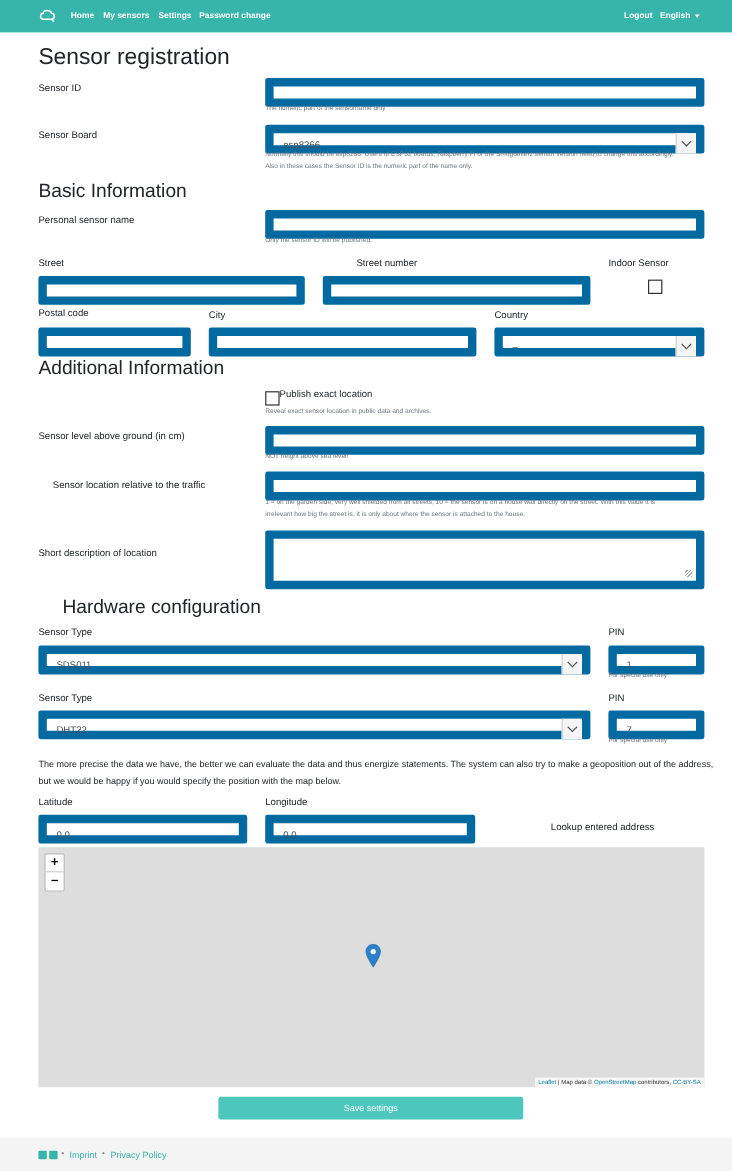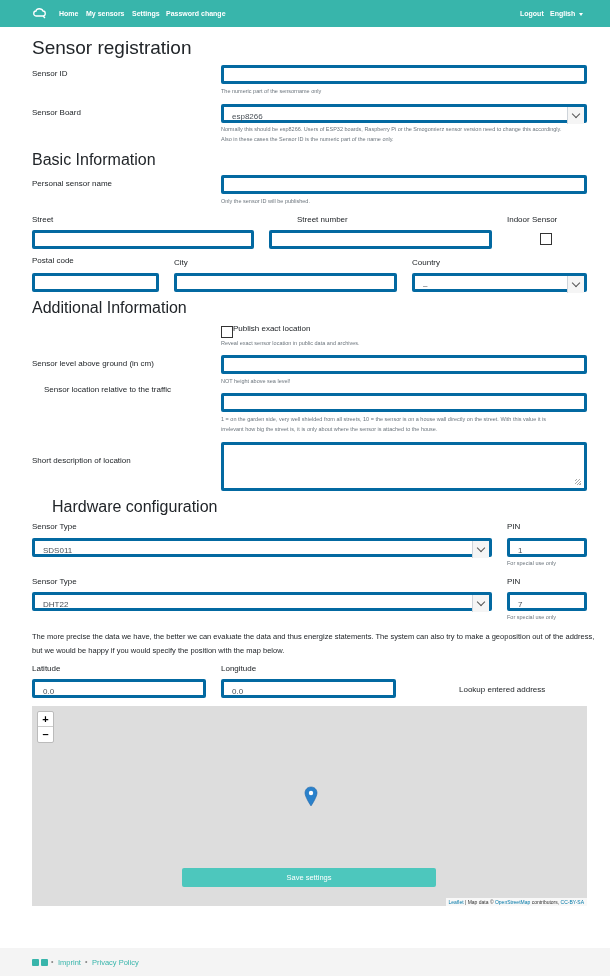--- a/index.html
+++ b/index.html
@@ -7,33 +7,33 @@
   body { font-family: "Liberation Sans", sans-serif; color: #212529; font-size: 8px; position: relative; }
   .nav { position: absolute; left: 0; top: 0; width: 610px; height: 27px; background: #38b5ab; }
   .nav .logo { position: absolute; left: 33px; top: 8px; width: 14px; height: 11px; }
   .nav a { position: absolute; top: 10px; color: #fff; font-size: 7px; font-weight: bold; text-decoration: none; white-space: nowrap; }
   .nav .caret { display: inline-block; margin-left: 4px; width: 0; height: 0; border-left: 2.5px solid transparent; border-right: 2.5px solid transparent; border-top: 3px solid #fff; vertical-align: middle; }
   .abs { position: absolute; }
   h2 { position: absolute; font-weight: normal; font-size: 19px; color: #212529; white-space: nowrap; }
   h3 { position: absolute; font-weight: normal; font-size: 16px; color: #212529; white-space: nowrap; }
   .lbl { position: absolute; font-size: 8px; color: #212529; white-space: nowrap; }
   .help { position: absolute; font-size: 5.5px; color: #6c757d; line-height: 10px; }
-  .inp { position: absolute; height: 19px; border: 3px solid #0369a1; border-radius: 2px; background: #fff; font-size: 8px; color: #495057; padding: 5px 8px; white-space: nowrap; font-family: "Liberation Sans", sans-serif; }
+  .inp { position: absolute; height: 19px; border: 7px solid #0369a1; border-radius: 2px; background: #fff; font-size: 8px; color: #495057; padding: 5px 8px; white-space: nowrap; font-family: "Liberation Sans", sans-serif; }
   .sel .arrow { position: absolute; right: 0; top: 0; width: 17px; height: 17px; border-left: 1px solid #ced4da; background: #f5f5f5; }
   .sel .arrow::after { content: ""; position: absolute; left: 5px; top: 4px; width: 5px; height: 5px; border-right: 1px solid #555; border-bottom: 1px solid #555; transform: rotate(45deg); }
   .cb { position: absolute; width: 12px; height: 12px; border: 1px solid #333; background: #fff; }
   .grip { position: absolute; right: 3px; bottom: 3px; width: 6px; height: 6px; background: repeating-linear-gradient(135deg, transparent 0 1px, #aaa 1px 2px); }
   .para { position: absolute; font-size: 7.5px; color: #212529; line-height: 15px; }
   .map { position: absolute; left: 32px; top: 706px; width: 555px; height: 200px; background: #dddddd; }
   .zoomctl { position: absolute; left: 5px; top: 5px; width: 17px; height: 32px; background: #fff; border: 1px solid #bbb; border-radius: 2px; }
   .zoomctl div { height: 15px; text-align: center; font-size: 11px; font-weight: bold; line-height: 15px; color: #000; }
   .zoomctl div:first-child { border-bottom: 1px solid #ccc; }
   .attrib { position: absolute; right: 0; bottom: 0; background: rgba(255,255,255,0.8); font-size: 5px; padding: 1px 3px; color: #333; white-space: nowrap; }
   .attrib a { color: #0078a8; text-decoration: none; }
-  .btn-save { position: absolute; left: 182px; top: 868px; width: 254px; height: 19px; background: #4dc7bd; color: #fff; font-size: 7.5px; text-align: center; line-height: 19px; border-radius: 2px; }
+  .btn-save { position: absolute; left: 182px; top: 914px; width: 254px; height: 19px; background: #4dc7bd; color: #fff; font-size: 7.5px; text-align: center; line-height: 19px; border-radius: 2px; }
   .footer { position: absolute; left: 0; top: 948px; width: 610px; height: 28px; background: #f4f4f4; }
   .footer .ico { position: absolute; top: 11px; width: 7px; height: 7px; background: #38b5ab; border-radius: 1px; }
   .footer .txt { position: absolute; top: 10px; font-size: 7.5px; color: #38b5ab; white-space: nowrap; }
   .footer .dot { position: absolute; top: 10px; font-size: 7px; color: #888; }
 </style>
 </head>
 <body>
 
 <div class="nav">
   <svg class="logo" viewBox="0 0 14 11">
@@ -79,21 +79,21 @@
 
 <h3 style="left:32px; top:299px;">Additional Information</h3>
 <div class="cb" style="left:221px; top:326px;"></div>
 <div class="lbl" style="left:233px; top:324px;">Publish exact location</div>
 <div class="help" style="left:221px; top:338px;">Reveal exact sensor location in public data and archives.</div>
 
 <div class="lbl" style="left:32px; top:359px;">Sensor level above ground (in cm)</div>
 <div class="inp" style="left:221px; top:355px; width:366px;"></div>
 <div class="help" style="left:221px; top:376px;">NOT height above sea level!</div>
 
-<div class="lbl" style="left:32px; top:385px;padding-left:12px;">Sensor location relative to the traffic</div>
+<div class="lbl" style="left:32px; top:400px;padding-left:12px;">Sensor location relative to the traffic</div>
 <div class="inp" style="left:221px; top:393px; width:366px;"></div>
 <div class="help" style="left:221px; top:414px;">1 = on the garden side, very well shielded from all streets, 10 = the sensor is on a house wall directly on the street. With this value it is</div>
 <div class="help" style="left:221px; top:424px;">irrelevant how big the street is, it is only about where the sensor is attached to the house.</div>
 
 <div class="lbl" style="left:32px; top:456px;">Short description of location</div>
 <div class="inp" style="left:221px; top:442px; width:366px; height:49px;">
     <span class="grip"></span>
   </div>
 
 <h3 style="left:32px; top:498px;margin-left:20px;">Hardware configuration</h3>

